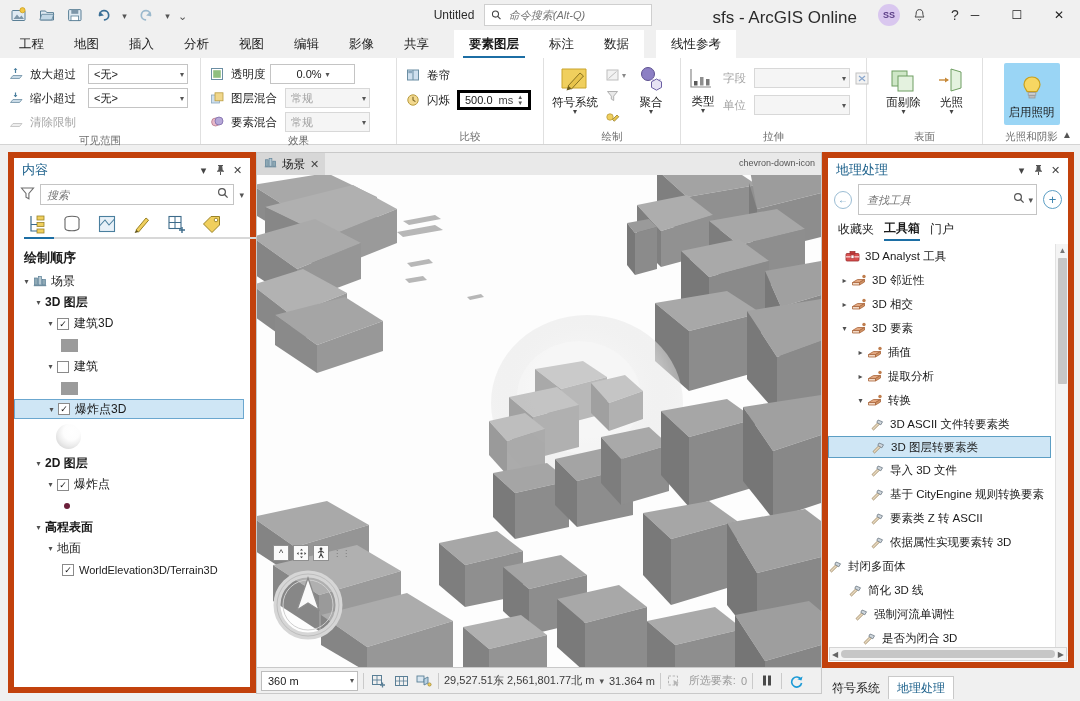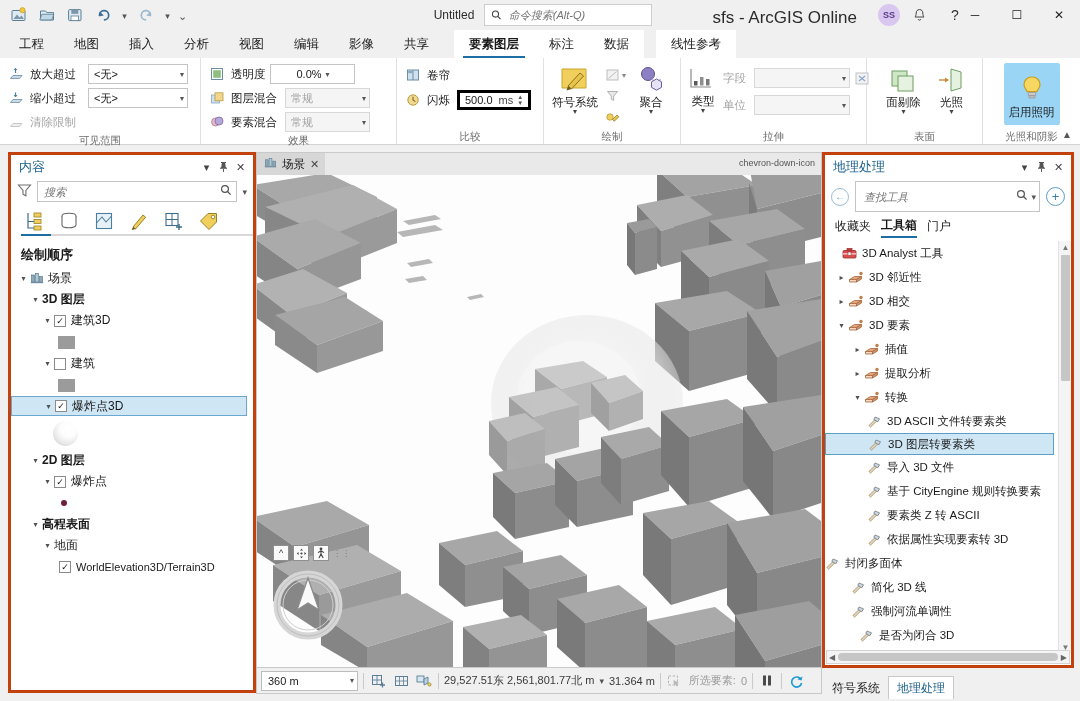--- a/index.html
+++ b/index.html
@@ -121,21 +121,21 @@
   .bigbtn .vcaret { font-size: 8px; color: #444; line-height: 7px; }
   .smallicon { width: 20px; height: 20px; display: flex; align-items: center;
                justify-content: center; cursor: pointer; }
   .collapse-ribbon {
     position: absolute; right: 4px; bottom: 2px; font-size: 10px;
     color: #555; cursor: pointer; padding: 2px 4px;
   }
 
   
   .panel {
-    position: absolute; background: #ffffff; border: 3px solid #c2410c;
+    position: absolute; background: #ffffff; border: 6px solid #c2410c;
   }
   .panel-head {
     height: 24px; display: flex; align-items: center; padding: 0 4px 0 8px;
     background: #ffffff;
   }
   .panel-title { font-size: 13px; color: #1a5f8a; flex: 1; }
   .panel-btn {
     width: 17px; height: 18px; display: flex; align-items: center; justify-content: center;
     cursor: pointer; color: #444; font-size: 11px;
   }
@@ -1214,21 +1214,21 @@
       <div class="gnode" style="">
         <span style="margin-right:5px;display:flex;">
           <svg width="15" height="14" viewBox="0 0 15 14">
             <path d="M2 11.5 L8.5 5 l1.6 1.6 L3.6 13 Z" fill="#e8d8bd" stroke="#9b8560" stroke-width=".8"></path>
             <path d="M8 3 l4.5 1.8 L10.8 7.8 L6.8 5.4 Z" fill="#cfd6dc" stroke="#6e7b87" stroke-width=".8"></path>
           </svg>
         </span>
         <span class="glabel">封闭多面体</span>
       </div>
 
-      <div class="gnode" style="padding-left:26px;">
+      <div class="gnode" style="padding-left:20px;">
         <span style="margin-right:5px;display:flex;">
           <svg width="15" height="14" viewBox="0 0 15 14">
             <path d="M2 11.5 L8.5 5 l1.6 1.6 L3.6 13 Z" fill="#e8d8bd" stroke="#9b8560" stroke-width=".8"></path>
             <path d="M8 3 l4.5 1.8 L10.8 7.8 L6.8 5.4 Z" fill="#cfd6dc" stroke="#6e7b87" stroke-width=".8"></path>
           </svg>
         </span>
         <span class="glabel">简化 3D 线</span>
       </div>
 
       <div class="gnode" style="padding-left:26px;">

